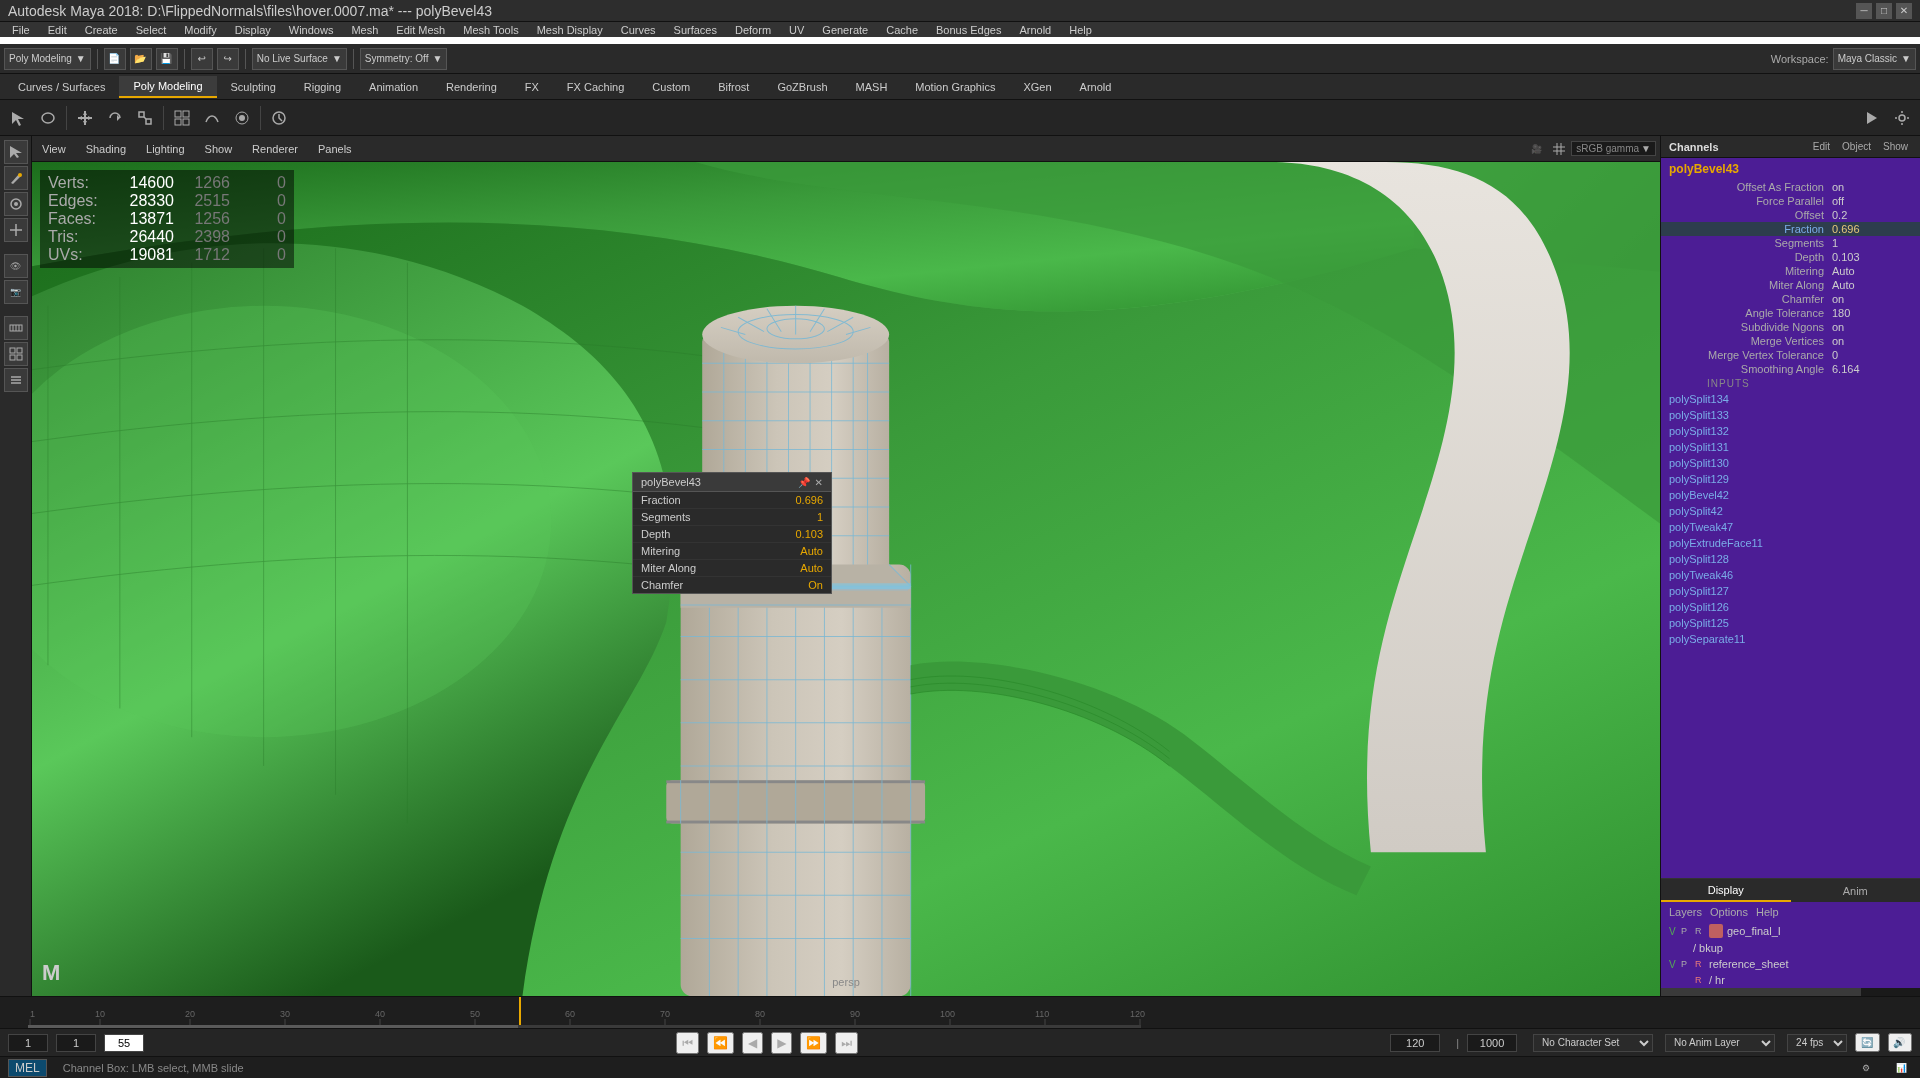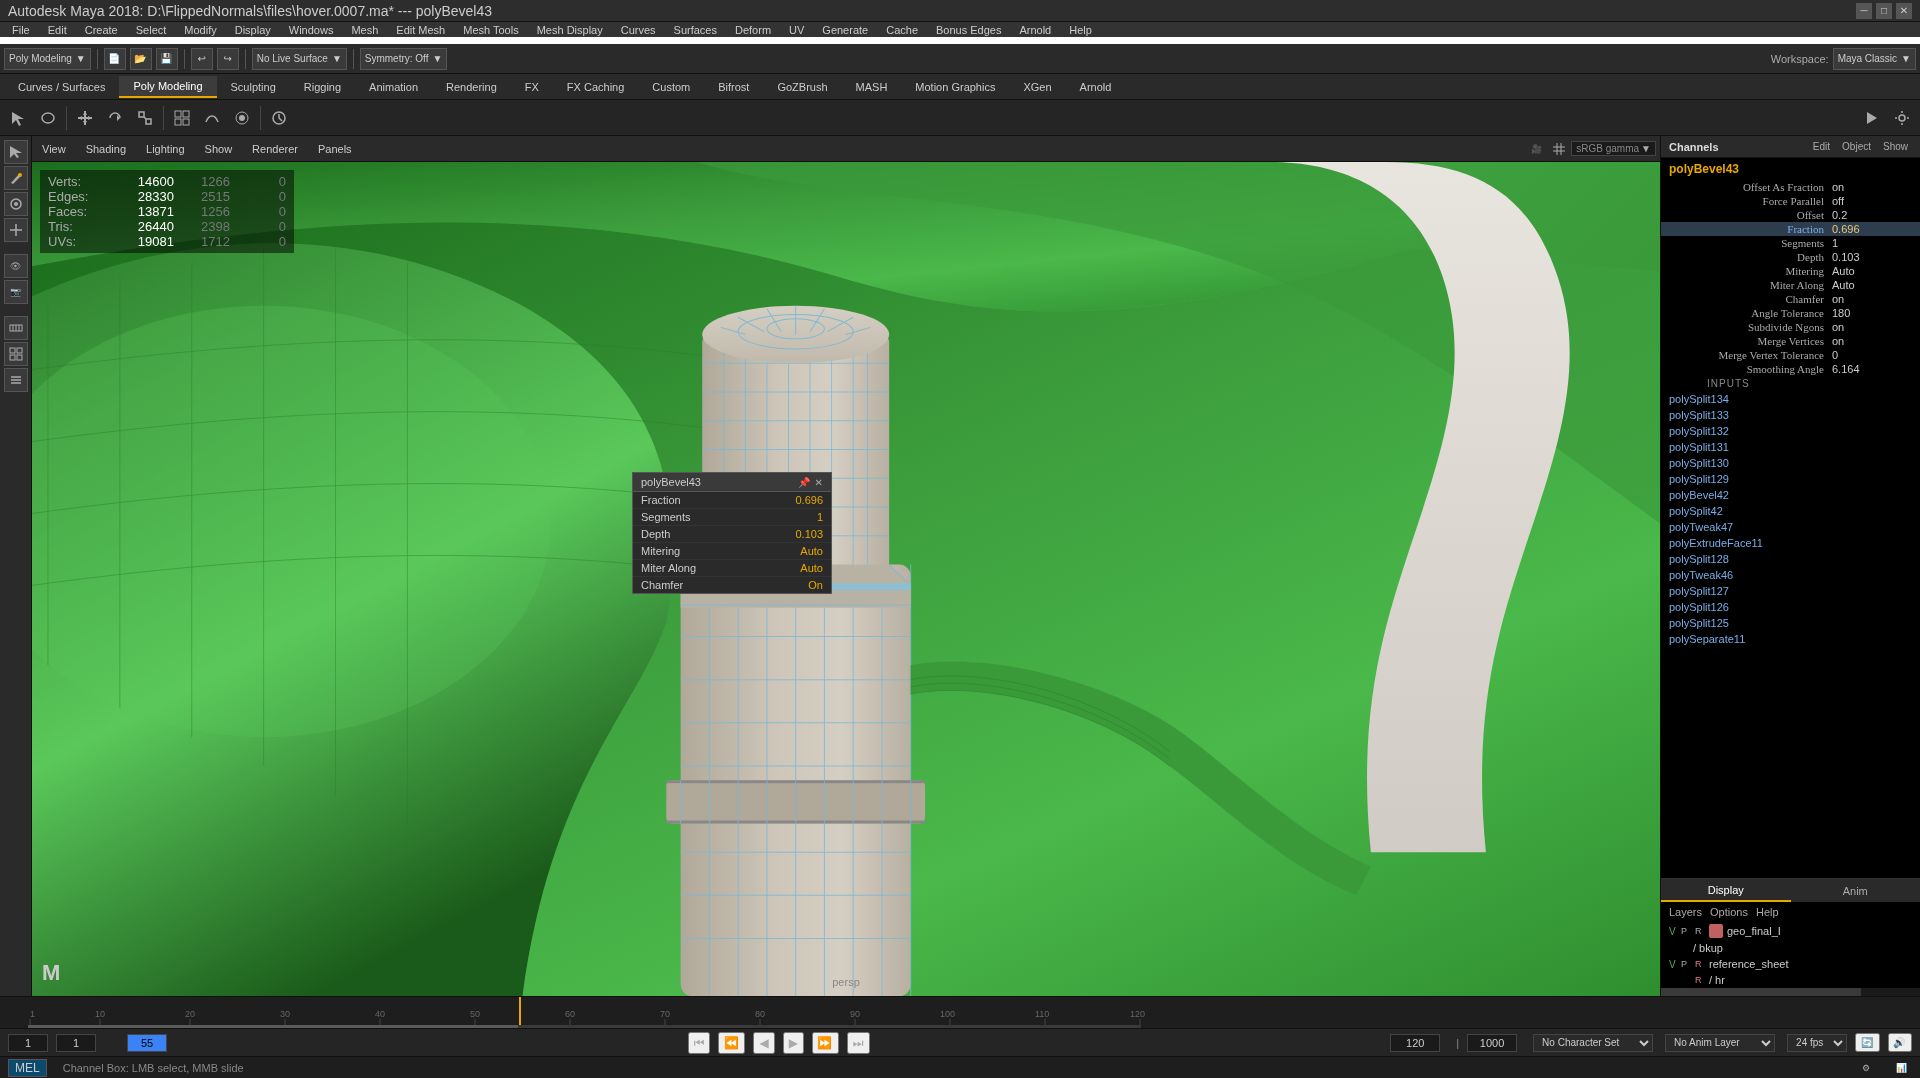--- a/index.html
+++ b/index.html
@@ -120,21 +120,21 @@
       background: linear-gradient(135deg, #2a7a2a 0%, #3a9a3a 30%, #4db84d 50%, #3a9a3a 70%, #2a7a2a 100%);
     }
 
     
     #stats-overlay {
       position: absolute;
       top: 8px;
       left: 8px;
       background: rgba(0,0,0,0.5);
       padding: 4px 8px;
-      font-size: 13px;
+      font-size: 16px;
       color: #ccc;
     }
     .stat-row { display: flex; gap: 16px; }
     .stat-label { width: 50px; color: #aaa; }
     .stat-val { width: 60px; text-align: right; color: #fff; }
     .stat-val2 { width: 40px; text-align: right; color: #777; }
 
     
     #persp-label {
       position: absolute;
@@ -179,21 +179,21 @@
       padding: 2px 8px;
       border-bottom: 1px solid #333;
     }
     #polybevel-popup .popup-row:last-child { border-bottom: none; }
     #polybevel-popup .popup-label { flex: 1; color: #ccc; }
     #polybevel-popup .popup-val { width: 60px; text-align: right; color: #e8a800; }
 
     
     #right-panel {
       width: 260px;
-      background: #000000;
+      background: #4c1d95;
       border-left: 1px solid #111;
       display: flex;
       flex-direction: column;
     }
     #right-header {
       padding: 4px 8px;
       background: #2a2a2a;
       border-bottom: 1px solid #111;
       display: flex;
       align-items: center;
@@ -201,21 +201,21 @@
     }
     #right-header .panel-title { font-size: 11px; font-weight: bold; color: #ddd; }
     #right-header .panel-btns { display: flex; gap: 4px; }
     #right-header .panel-btn { font-size: 10px; color: #aaa; cursor: pointer; padding: 1px 4px; }
     .channel-row {
       display: flex;
       align-items: center;
       padding: 1px 8px;
       font-size: 11px;
     }
-    .channel-name { flex: 1; color: #aaa; text-align: right; padding-right: 8px; font-family: Liberation Serif, serif; }
+    .channel-name { flex: 1; color: #aaa; text-align: right; padding-right: 8px; }
     .channel-value { width: 80px; color: #ccc; }
 
     .node-name { font-size: 12px; font-weight: bold; color: #e8a800; padding: 4px 8px; }
     .inputs-header { color: #888; font-size: 10px; padding: 2px 8px; letter-spacing: 1px; margin-left: 38px; }
     .input-item { padding: 2px 8px; font-size: 11px; color: #7aade8; cursor: pointer; }
 
     
     #display-tabs {
       height: 24px;
       background: #2a2a2a;
@@ -948,21 +948,21 @@
     <rect x="519" y="0" width="2" height="32" fill="#e8a800"></rect>
 
     <rect x="28" y="28" width="1113" height="3" fill="#3a3a3a"></rect>
     <rect x="28" y="28" width="490" height="3" fill="#5a5a5a"></rect>
   </svg>
 </div>
 
 <div id="transport">
   <input class="transport-input" value="1" style="">
   <input class="transport-input" value="1" style="">
-  <input class="transport-input" style="background: #3b82f6; color: rgb(0, 0, 0); margin-left: 23px;" value="55">
+  <input class="transport-input" style="background: #ffffff; color: rgb(0, 0, 0);" value="55">
   <div style="flex:1"></div>
 
   <button class="transport-btn">⏮</button>
   <button class="transport-btn">⏪</button>
   <button class="transport-btn">◀</button>
   <button class="transport-btn">▶</button>
   <button class="transport-btn">⏩</button>
   <button class="transport-btn">⏭</button>
   <div style="flex:1"></div>
   <input class="transport-input" style="width: 50px;" value="120">

